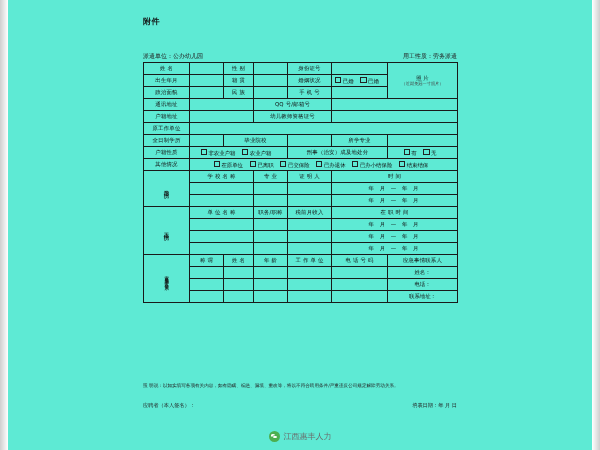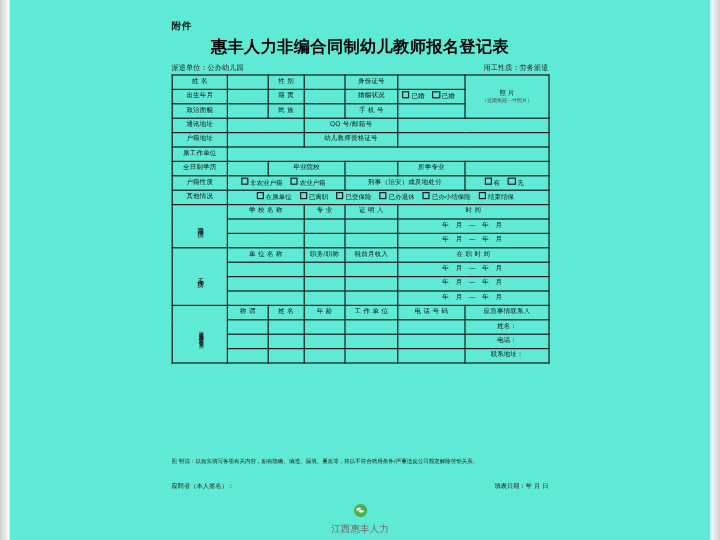--- a/index.html
+++ b/index.html
@@ -91,21 +91,21 @@
     display:flex;justify-content:space-between;
     font-size:5.2px;color:#222;
   }
   .footer{
     position:absolute;
     left:0;bottom:4px;width:600px;
     text-align:center;
   }
   .footer-inner{
     display:inline-flex;align-items:center;gap:4px;
-    font-size:8px;color:#6a6a6a;flex-direction:column;
+    font-size:8px;color:#6a6a6a;
   }
   .wx-badge{
     width:11px;height:11px;border-radius:50%;
     background:#4caf50;position:relative;display:inline-block;
   }
   .wx-badge::before{
     content:"";position:absolute;left:2px;top:3.2px;
     width:4px;height:2.6px;border-radius:50%;background:#fff;
   }
   .wx-badge::after{
@@ -121,21 +121,20 @@
 </style>
 </head>
 <body>
 
 <div class="page">
 
   <div class="shadow-l"></div>
   <div class="shadow-r"></div>
 
   <div class="attach">附件</div>
-  <div class="title">惠丰人力非编合同制幼儿教师报名登记表</div>
 
   <div class="subrow">
     <span>派遣单位：公办幼儿园</span>
     <span>用工性质：劳务派遣</span>
   </div>
 
   <table class="form">
     <colgroup>
       <col style="width:46px">
         <col style="width:34px">

